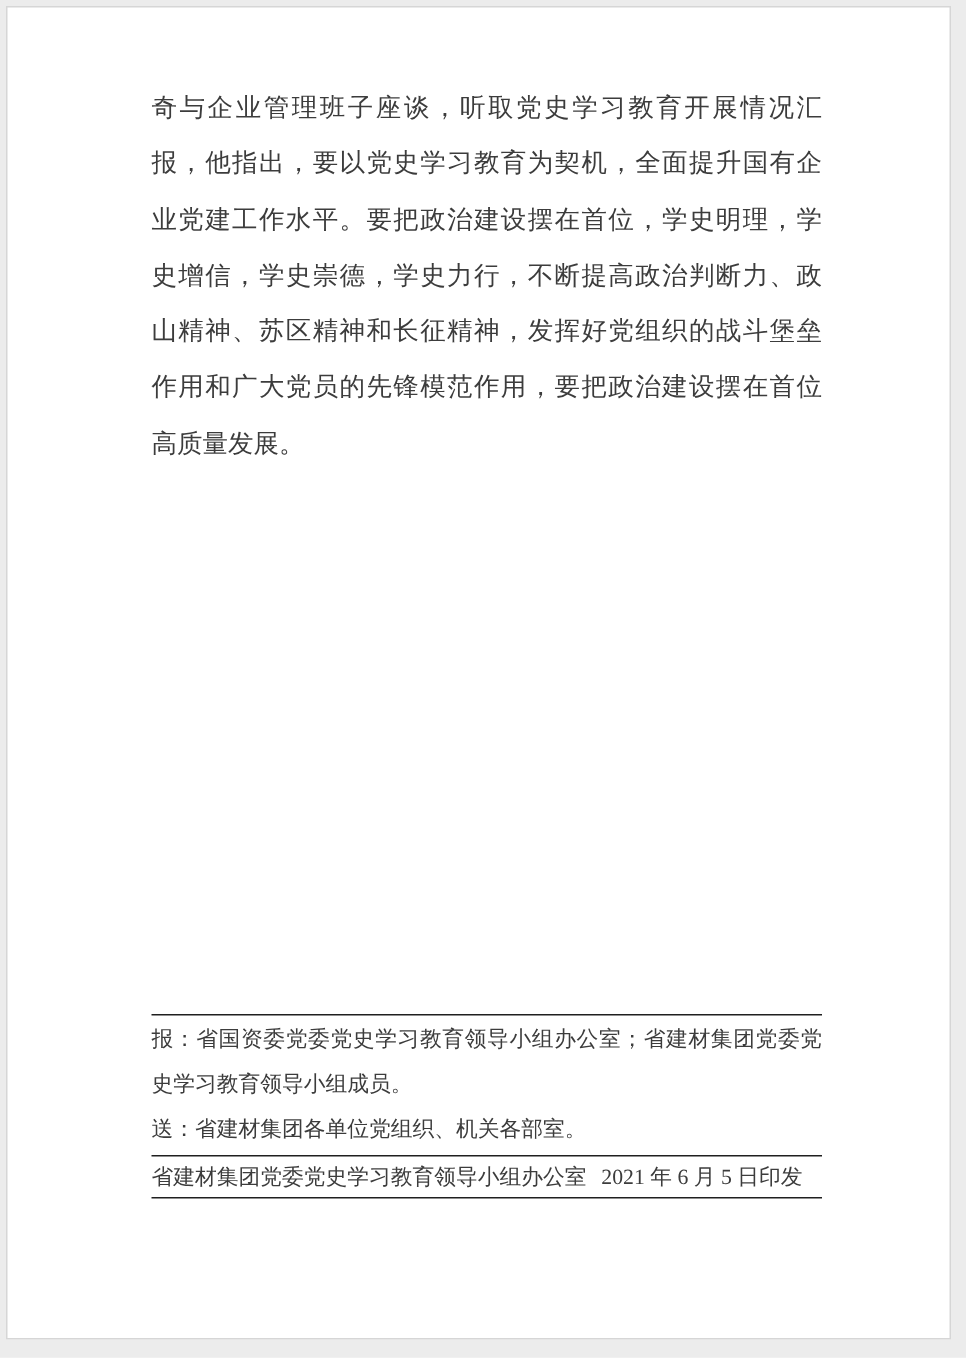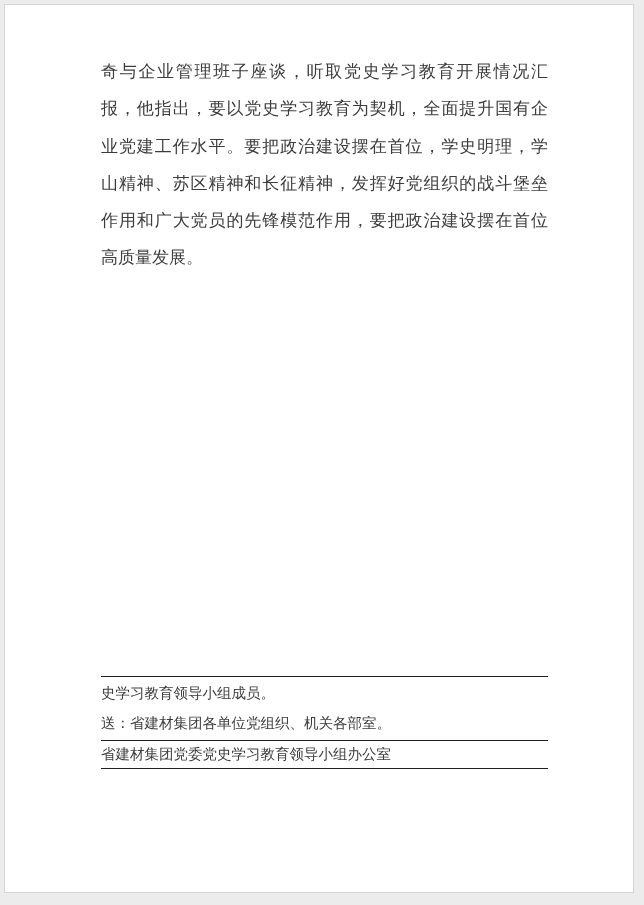--- a/index.html
+++ b/index.html
@@ -79,31 +79,34 @@
 </style>
 </head>
 <body>
 
 <div class="paper">
 
   <div class="doc-body">
     <div class="body-line">奇与企业管理班子座谈，听取党史学习教育开展情况汇</div>
     <div class="body-line">报，他指出，要以党史学习教育为契机，全面提升国有企</div>
     <div class="body-line">业党建工作水平。要把政治建设摆在首位，学史明理，学</div>
+    <div class="body-line">史增信，学史崇德，学史力行，不断提高政治判断力、政</div>
     <div class="body-line">山精神、苏区精神和长征精神，发挥好党组织的战斗堡垒</div>
     <div class="body-line">作用和广大党员的先锋模范作用，要把政治建设摆在首位</div>
     <div class="body-line last-line">高质量发展。</div>
   </div>
 
   <div class="version-block">
     <div class="rule"></div>
     <div class="version-lines">
+      <div class="v-line justified">报：省国资委党委党史学习教育领导小组办公室；省建材集团党委党</div>
       <div class="v-line">史学习教育领导小组成员。</div>
       <div class="v-line">送：省建材集团各单位党组织、机关各部室。</div>
     </div>
     <div class="rule"></div>
     <div class="print-band">
       <span class="print-issuer">省建材集团党委党史学习教育领导小组办公室</span>
+      <span class="print-date">2021 年 6 月 5 日印发</span>
     </div>
     <div class="rule"></div>
   </div>
 
 </div>
 
 </body></html>

